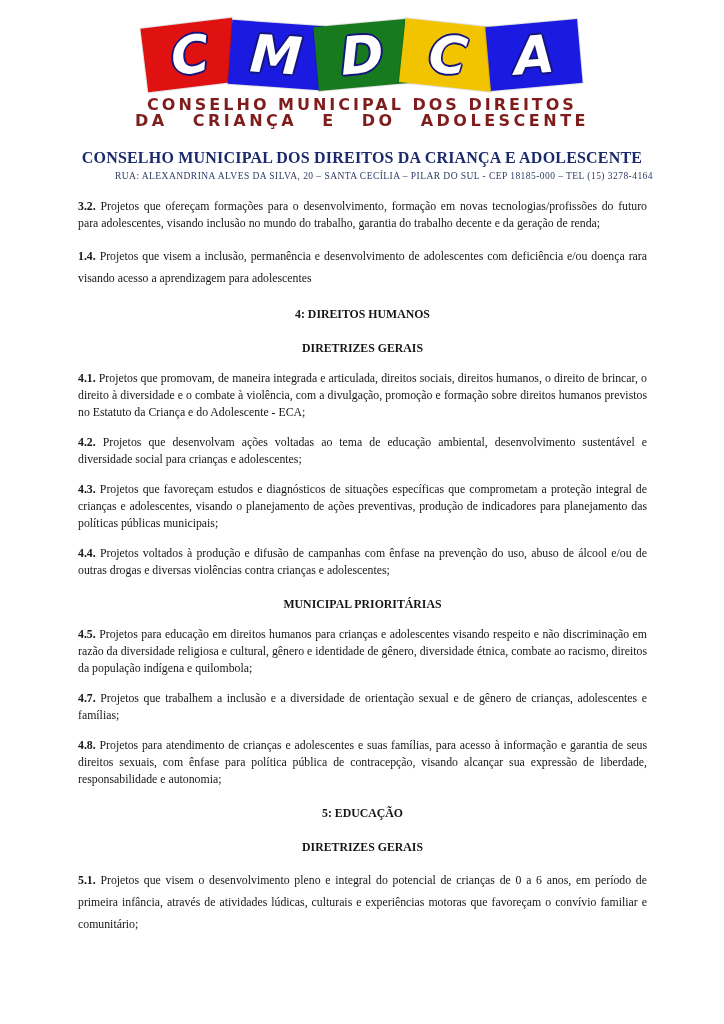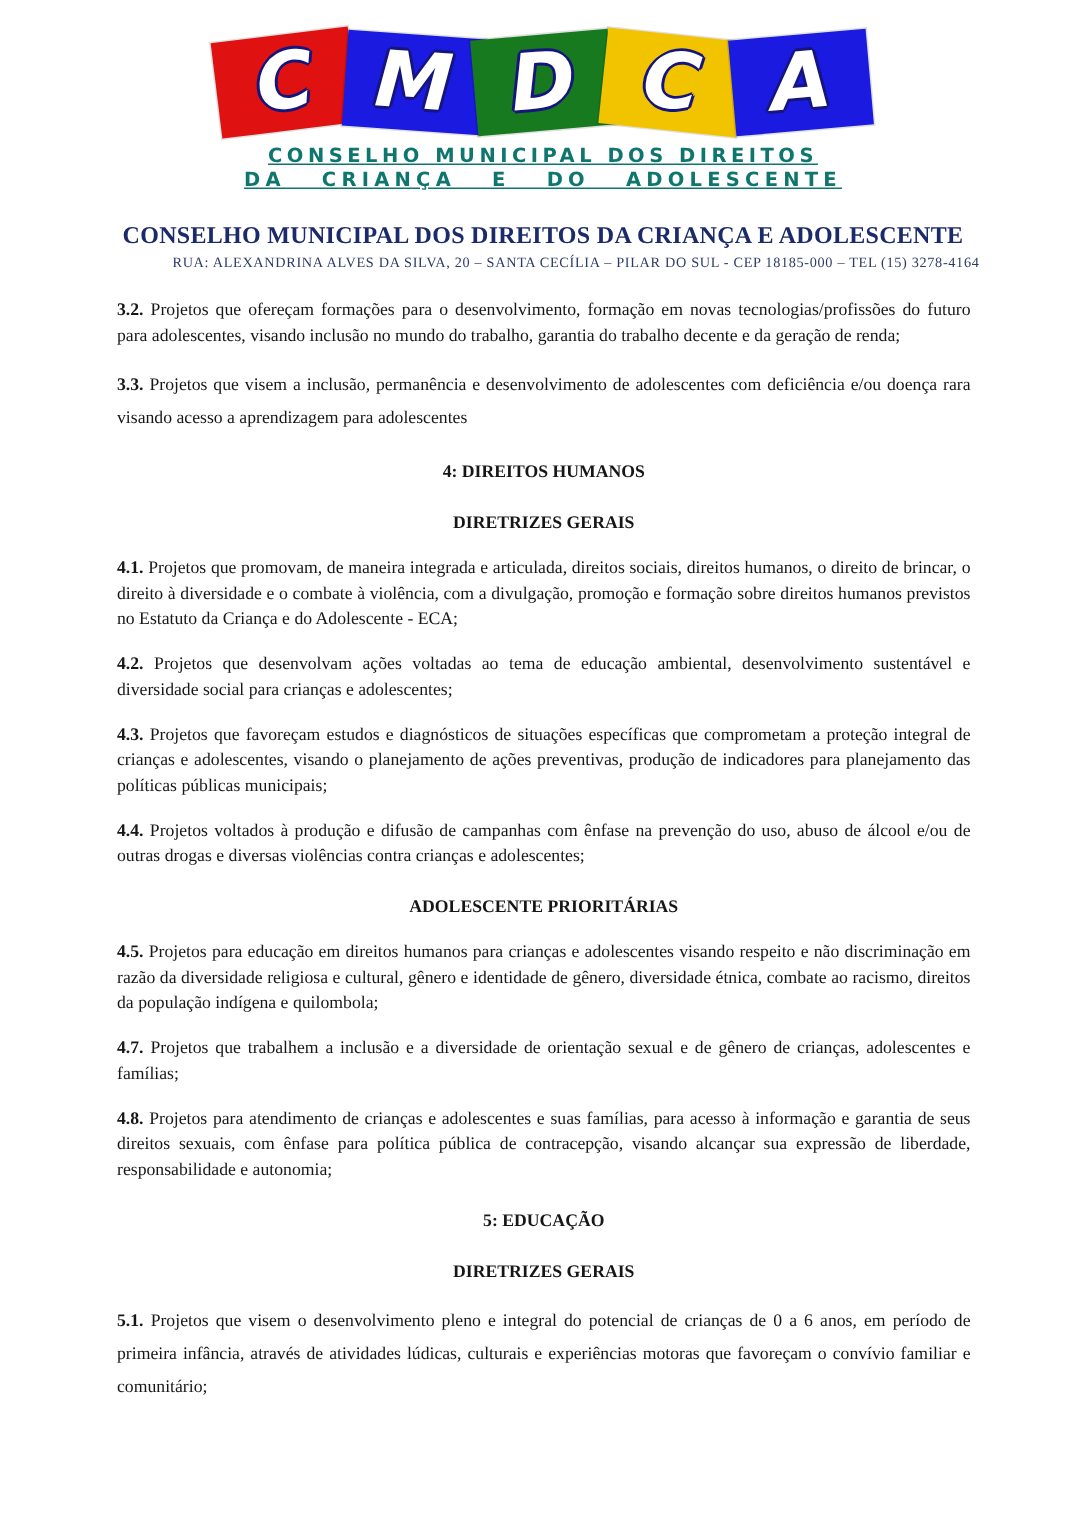--- a/index.html
+++ b/index.html
@@ -28,24 +28,23 @@
     font-family:"DejaVu Sans", sans-serif;
     font-weight:bold; font-style:italic;
     font-size:52px; line-height:1;
     color:#ffffff;
     text-shadow:-2px 0 0 #15157d, 2px 0 0 #15157d, 0 -2px 0 #15157d, 0 2px 0 #15157d,
                 -1px -1px 0 #15157d, 1px 1px 0 #15157d, -1px 1px 0 #15157d, 1px -1px 0 #15157d;
   }
   .logo-caption {
     font-family:"DejaVu Sans", sans-serif;
     font-weight:bold;
-    color:#0f766e;
-    font-size:13px; line-height:16px;
+    color:#7f1d1d;
+    font-size:16px; line-height:16px;
     letter-spacing:3px;
-    text-decoration:underline;
   }
   .logo-caption .line2 { word-spacing:16px; letter-spacing:3.5px; }
   .org-title {
     margin-top:20px;
     font-weight:bold;
     font-size:16px;
     color:#1b2a6b;
     letter-spacing:0.2px;
   }
   .org-address {
@@ -99,28 +98,28 @@
     <div class="logo-caption">
       <div class="line1">CONSELHO MUNICIPAL DOS DIREITOS</div>
       <div class="line2">DA CRIANÇA E DO ADOLESCENTE</div>
     </div>
     <div class="org-title">CONSELHO MUNICIPAL DOS DIREITOS DA CRIANÇA E ADOLESCENTE</div>
     <div class="org-address">RUA: ALEXANDRINA ALVES DA SILVA, 20 – SANTA CECÍLIA – PILAR DO SUL - CEP 18185-000 – TEL (15) 3278-4164</div>
   </div>
 
   <div class="content">
       <p class="doc-paragraph"><b>3.2.</b><span> Projetos que ofereçam formações para o desenvolvimento, formação em novas tecnologias/profissões do futuro para adolescentes, visando inclusão no mundo do trabalho, garantia do trabalho decente e da geração de renda;</span></p>
-      <p class="doc-paragraph loose"><b>3.3.</b><span> Projetos que visem a inclusão, permanência e desenvolvimento de adolescentes com deficiência e/ou doença rara visando acesso a aprendizagem para adolescentes</span></p>
+      <p class="doc-paragraph loose"><b>1.4.</b><span> Projetos que visem a inclusão, permanência e desenvolvimento de adolescentes com deficiência e/ou doença rara visando acesso a aprendizagem para adolescentes</span></p>
       <p class="doc-heading">4: DIREITOS HUMANOS</p>
       <p class="doc-heading">DIRETRIZES GERAIS</p>
       <p class="doc-paragraph"><b>4.1.</b><span> Projetos que promovam, de maneira integrada e articulada, direitos sociais, direitos humanos, o direito de brincar, o direito à diversidade e o combate à violência, com a divulgação, promoção e formação sobre direitos humanos previstos no Estatuto da Criança e do Adolescente - ECA;</span></p>
       <p class="doc-paragraph"><b>4.2.</b><span> Projetos que desenvolvam ações voltadas ao tema de educação ambiental, desenvolvimento sustentável e diversidade social para crianças e adolescentes;</span></p>
       <p class="doc-paragraph"><b>4.3.</b><span> Projetos que favoreçam estudos e diagnósticos de situações específicas que comprometam a proteção integral de crianças e adolescentes, visando o planejamento de ações preventivas, produção de indicadores para planejamento das políticas públicas municipais;</span></p>
       <p class="doc-paragraph"><b>4.4.</b><span> Projetos voltados à produção e difusão de campanhas com ênfase na prevenção do uso, abuso de álcool e/ou de outras drogas e diversas violências contra crianças e adolescentes;</span></p>
-      <p class="doc-heading">ADOLESCENTE PRIORITÁRIAS</p>
+      <p class="doc-heading">MUNICIPAL PRIORITÁRIAS</p>
       <p class="doc-paragraph"><b>4.5.</b><span> Projetos para educação em direitos humanos para crianças e adolescentes visando respeito e não discriminação em razão da diversidade religiosa e cultural, gênero e identidade de gênero, diversidade étnica, combate ao racismo, direitos da população indígena e quilombola;</span></p>
       <p class="doc-paragraph"><b>4.7.</b><span> Projetos que trabalhem a inclusão e a diversidade de orientação sexual e de gênero de crianças, adolescentes e famílias;</span></p>
       <p class="doc-paragraph"><b>4.8.</b><span> Projetos para atendimento de crianças e adolescentes e suas famílias, para acesso à informação e garantia de seus direitos sexuais, com ênfase para política pública de contracepção, visando alcançar sua expressão de liberdade, responsabilidade e autonomia;</span></p>
       <p class="doc-heading">5: EDUCAÇÃO</p>
       <p class="doc-heading">DIRETRIZES GERAIS</p>
       <p class="doc-paragraph loose"><b>5.1.</b><span> Projetos que visem o desenvolvimento pleno e integral do potencial de crianças de 0 a 6 anos, em período de primeira infância, através de atividades lúdicas, culturais e experiências motoras que favoreçam o convívio familiar e comunitário;</span></p>
     </div>
 
 </div>
 

